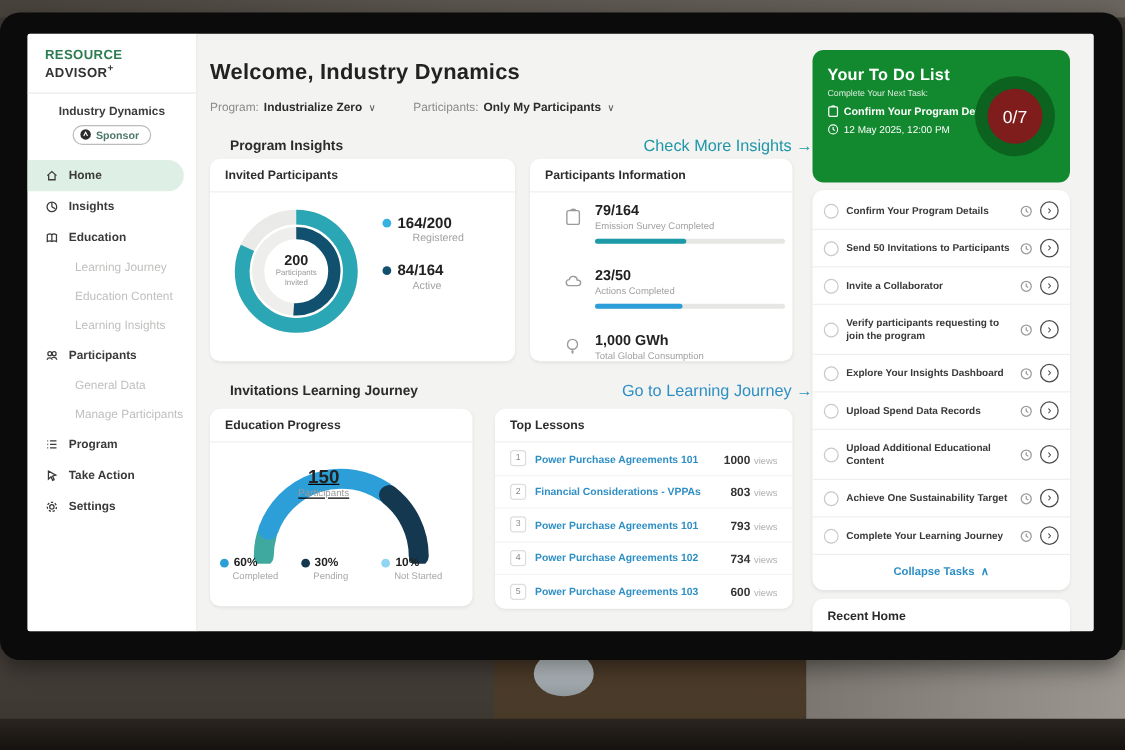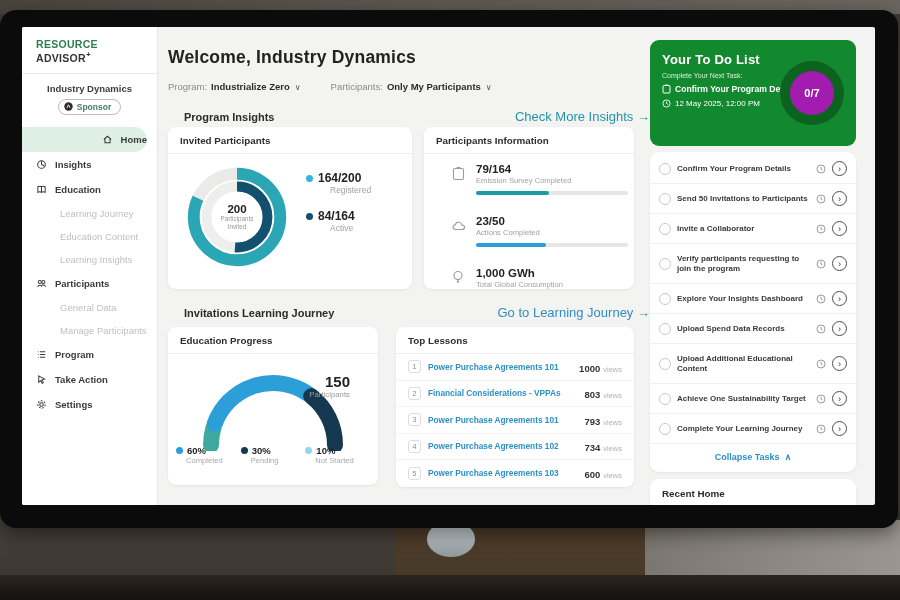--- a/index.html
+++ b/index.html
@@ -35,21 +35,21 @@
           font-size:10.5px; font-weight:700; letter-spacing:.3px; }
   .logo .p1 { color:#2e7d52; } .logo .p2 { color:#333; }
   .logo .plus { color:#333; font-size:8px; vertical-align:super; }
   .org { text-align:center; margin-top:9px; font-size:9.5px; font-weight:700; color:#3c3c3c; }
   .badge { display:flex; align-items:center; gap:4px; width:max-content;
            margin:5px auto 0; border:1px solid #bcbcbc; border-radius:10px;
            padding:2px 9px 2px 5px; font-size:8.5px; font-weight:700; color:#4d7a68; }
   .nav { margin-top:12px; }
   .nav-row { display:flex; align-items:center; gap:8px; height:25px;
              padding-left:14px; font-size:9.5px; font-weight:700; color:#3a3a3a; cursor:pointer; }
-  .nav-row.active { background:#def0e5; border-radius:0 15px 15px 0; margin-right:10px;justify-content:flex-end; }
+  .nav-row.active { background:#def0e5; border-radius:0 15px 15px 0; margin-right:10px; }
   .nav-row.sub { height:23px; padding-left:38px; font-weight:400; color:#bfbfbd; }
   .nav-row svg { flex:0 0 auto; }
 
   
   .page-title { position:absolute; left:146px; top:20px; font-size:17.5px;
                 font-weight:700; color:#222; letter-spacing:.2px; }
   .filters { position:absolute; left:146px; top:54px; display:flex; gap:30px;
              font-size:9.5px; color:#8a8a8a; }
   .filters b { color:#2c2c2c; margin-left:4px; }
   .chev { color:#555; font-size:8px; margin-left:5px; }
@@ -82,21 +82,21 @@
   .pi-row { position:absolute; left:28px; display:flex; gap:8px; width:186px; }
   .pi-ic { width:16px; color:#9b9b9b; padding-top:3px; }
   .pi-v { font-size:11.5px; font-weight:700; color:#222; }
   .pi-l { font-size:7.6px; color:#a2a2a2; margin-top:1px; }
   .bar { width:152px; height:4px; border-radius:2px; background:#e6e6e4; margin-top:6px; }
   .bar > div { height:4px; border-radius:2px; }
   .fill-teal { background:#1d9aa8; } .fill-blue { background:#2d9fd8; }
 
   
   .gauge-wrap { position:absolute; left:14px; top:28px; width:182px; }
-  .gauge-center { position:absolute; left:0; top:46px; width:182px; text-align:right; }
+  .gauge-center { position:absolute; left:0; top:46px; width:182px; text-align:center;text-decoration:underline; }
   .gauge-center .v { font-size:15px; font-weight:700; color:#222; }
   .gauge-center .l { font-size:7.8px; color:#9a9a9a; }
   .glegend { position:absolute; left:8px; top:118px; width:194px; display:flex; }
   .gleg { flex:1; }
   .gleg-line { display:flex; align-items:center; gap:4px; font-size:9.5px;
                font-weight:700; color:#222; }
   .gleg-sub { font-size:7.6px; color:#a8a8a8; margin-left:10px; }
 
   
   .lesson-row { display:flex; align-items:center; gap:7px; height:26.5px;
@@ -112,23 +112,23 @@
   .todo-green { position:absolute; left:628px; top:13px; width:206px; height:106px;
                 background:#12892e; border-radius:9px; color:#fff; padding:12px 12px; }
   .tg-title { font-size:13px; font-weight:700; letter-spacing:.2px; }
   .tg-sub { font-size:7px; margin-top:5px; opacity:.85; }
   .tg-line { display:flex; align-items:center; gap:4px; margin-top:5px;
              font-size:8.6px; font-weight:700; }
   .tg-date { display:flex; align-items:center; gap:4px; margin-top:5px; font-size:8px; }
   .tg-ring { position:absolute; right:12px; top:21px; width:64px; height:64px;
              border-radius:50%; background:#0c631f; display:flex; align-items:center;
              justify-content:center; }
-  .tg-ring-in { width:44px; height:44px; border-radius:50%; background:#a21caf;
+  .tg-ring-in { width:44px; height:44px; border-radius:50%; background:#7f1d1d;
                 display:flex; align-items:center; justify-content:center;
-                font-size:11px; font-weight:700; }
+                font-size:14px; font-weight:400; }
   .todo-list { position:absolute; left:628px; top:125px; width:206px;
                background:#fff; border-radius:9px; box-shadow:0 1px 3px rgba(0,0,0,.07);
                padding:2px 0; }
   .todo-row { display:flex; align-items:center; gap:6px; padding:0 9px;
               min-height:30px; border-bottom:1px solid #f0f0ee; cursor:pointer; }
   .todo-row.tall { min-height:40px; }
   .t-check { width:12px; height:12px; border:1.4px solid #c9c9c7; border-radius:50%;
              flex:0 0 auto; cursor:pointer; }
   .t-label { flex:1; font-size:8px; font-weight:700; color:#3a3a3a; line-height:1.25; }
   .t-clock { color:#9b9b9b; flex:0 0 auto; display:flex; }

